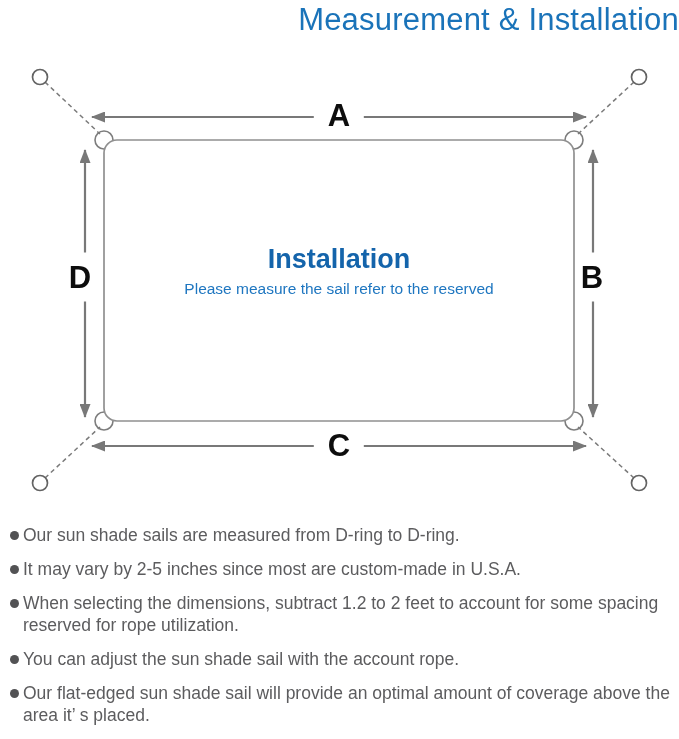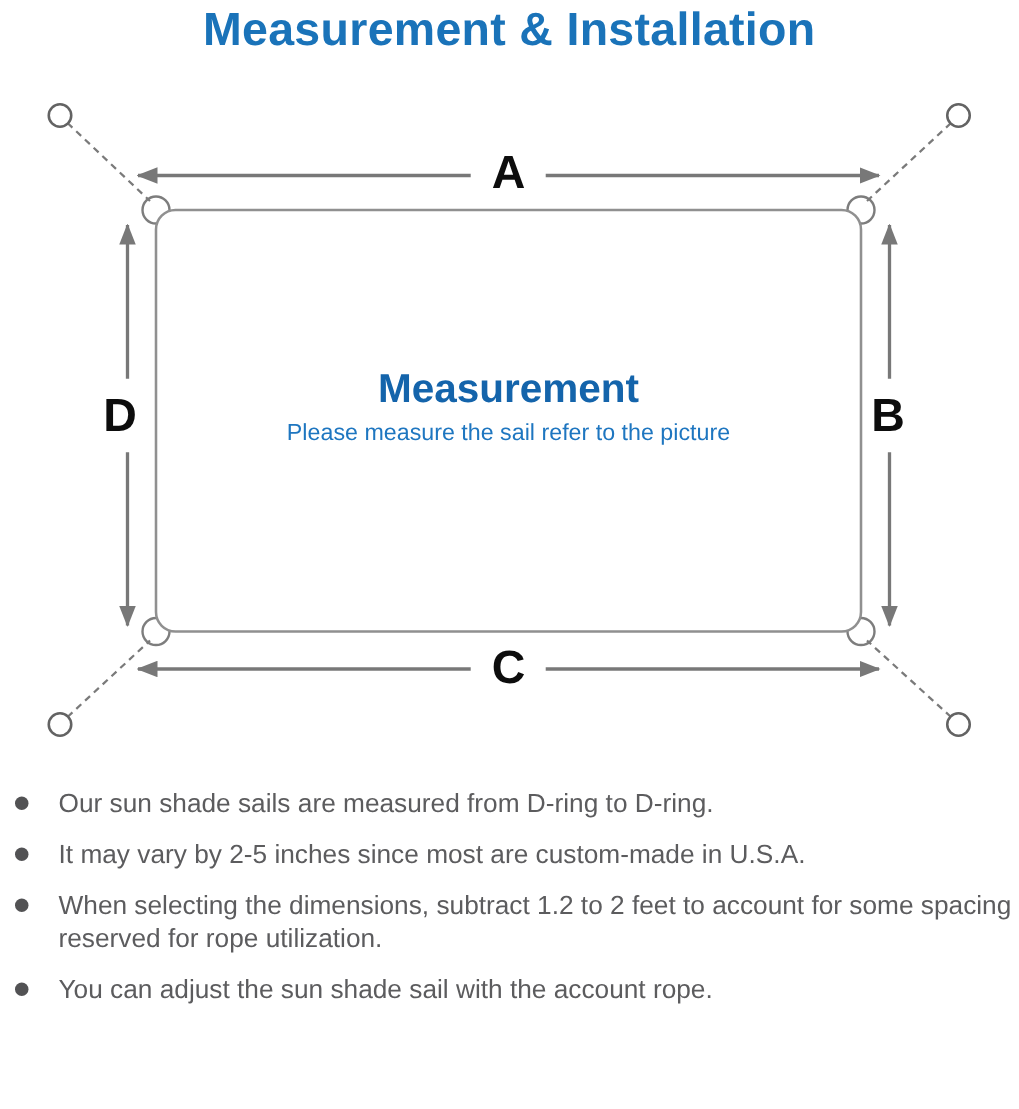--- a/index.html
+++ b/index.html
@@ -13,40 +13,40 @@
   }
   html,body{margin:0;padding:0;}
   body{
     width:679px;height:739px;background:#ffffff;
     font-family:"Liberation Sans",sans-serif;
     position:relative;overflow:hidden;
   }
   .page{position:absolute;inset:0;}
   .title{
     position:absolute;top:0;left:0;right:0;margin:0;padding-top:2px;
-    text-align:center;font-size:31px;font-weight:bold;
+    text-align:right;font-size:31px;font-weight:normal;
     color:var(--accent-blue);letter-spacing:0.2px;
   }
   .diagram-svg{position:absolute;top:0;left:0;}
   .dim-label{
     position:absolute;transform:translate(-50%,-50%);
     background:#ffffff;color:#0d0d0d;font-weight:bold;
     font-size:31px;line-height:1;
   }
   .dim-label.h{padding:2px 14px;}
   .dim-label.v{padding:9px 4px;}
   .center-text{
     position:absolute;left:339px;top:244px;transform:translateX(-50%);
     text-align:center;white-space:nowrap;
   }
   .center-title{font-size:27px;font-weight:bold;color:var(--center-blue);}
   .center-sub{font-size:15.5px;color:var(--subtitle-blue);margin-top:5px;}
   .notes{position:absolute;top:524px;left:10px;right:4px;}
   .note{
-    display:flex;gap:20px;margin-bottom:12px;
+    display:flex;gap:4px;margin-bottom:12px;
     color:var(--text-gray);font-size:17.5px;line-height:22px;
   }
   .note .dot{
     width:9px;height:9px;border-radius:50%;
     background:var(--bullet-gray);flex:0 0 auto;margin-top:7px;
   }
 </style>
 </head>
 <body>
 
@@ -83,36 +83,40 @@
     <line x1="85" y1="150" x2="85" y2="417" stroke="#787878" stroke-width="2.2" marker-start="url(#ah)" marker-end="url(#ah)"></line>
     <line x1="593" y1="150" x2="593" y2="417" stroke="#787878" stroke-width="2.2" marker-start="url(#ah)" marker-end="url(#ah)"></line>
   </svg>
 
   <div class="dim-label h" style="left:339px;top:115px;">A</div>
   <div class="dim-label v" style="left:592px;top:277px;">B</div>
   <div class="dim-label h" style="left:339px;top:445px;">C</div>
   <div class="dim-label v" style="left:80px;top:277px;">D</div>
 
   <div class="center-text">
-    <div class="center-title">Measurement</div>
-    <div class="center-sub">Please measure the sail refer to the picture</div>
+    <div class="center-title">Installation</div>
+    <div class="center-sub">Please measure the sail refer to the reserved</div>
   </div>
 
   <div class="notes">
     <div class="note">
       <span class="dot"></span>
       <span>Our sun shade sails are measured from D-ring to D-ring.</span>
     </div>
     <div class="note">
       <span class="dot"></span>
       <span>It may vary by 2-5 inches since most are custom-made in U.S.A.</span>
     </div>
     <div class="note">
       <span class="dot"></span>
       <span>When selecting the dimensions, subtract 1.2 to 2 feet to account for some spacing reserved for rope utilization.</span>
     </div>
     <div class="note">
       <span class="dot"></span>
       <span>You can adjust the sun shade sail with the account rope.</span>
     </div>
+    <div class="note">
+      <span class="dot"></span>
+      <span>Our flat-edged sun shade sail will provide an optimal amount of coverage above the area it’ s placed.</span>
+    </div>
   </div>
 
 </div>
 
 </body></html>

